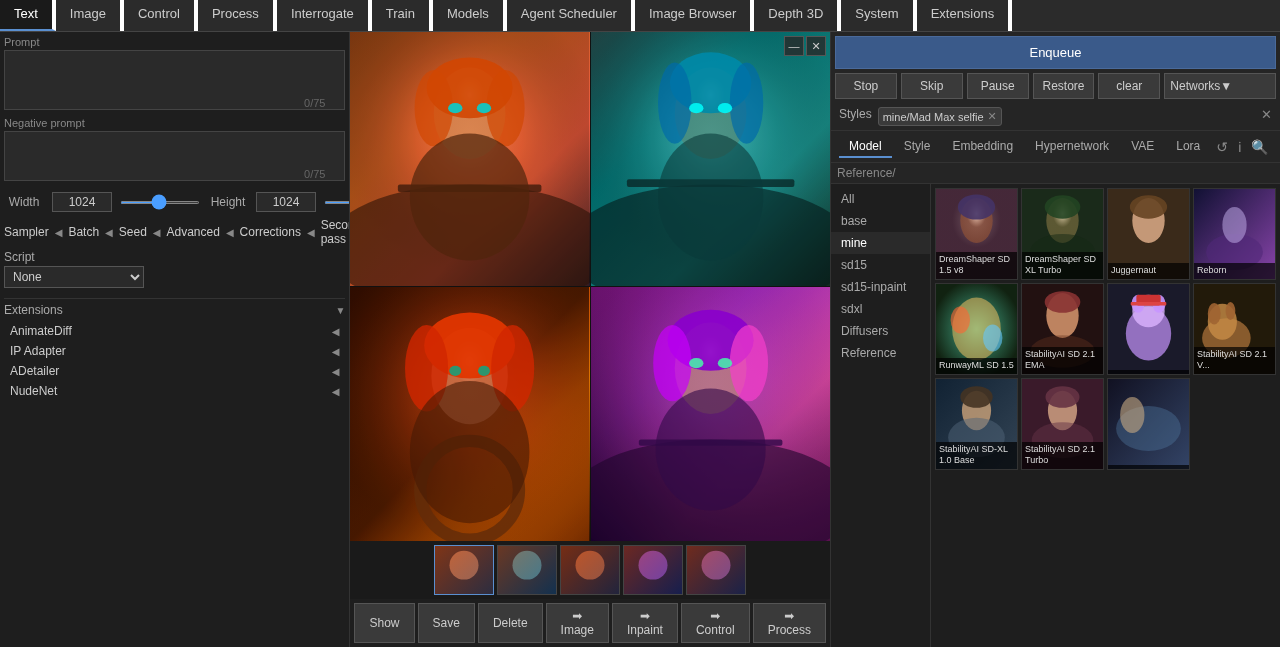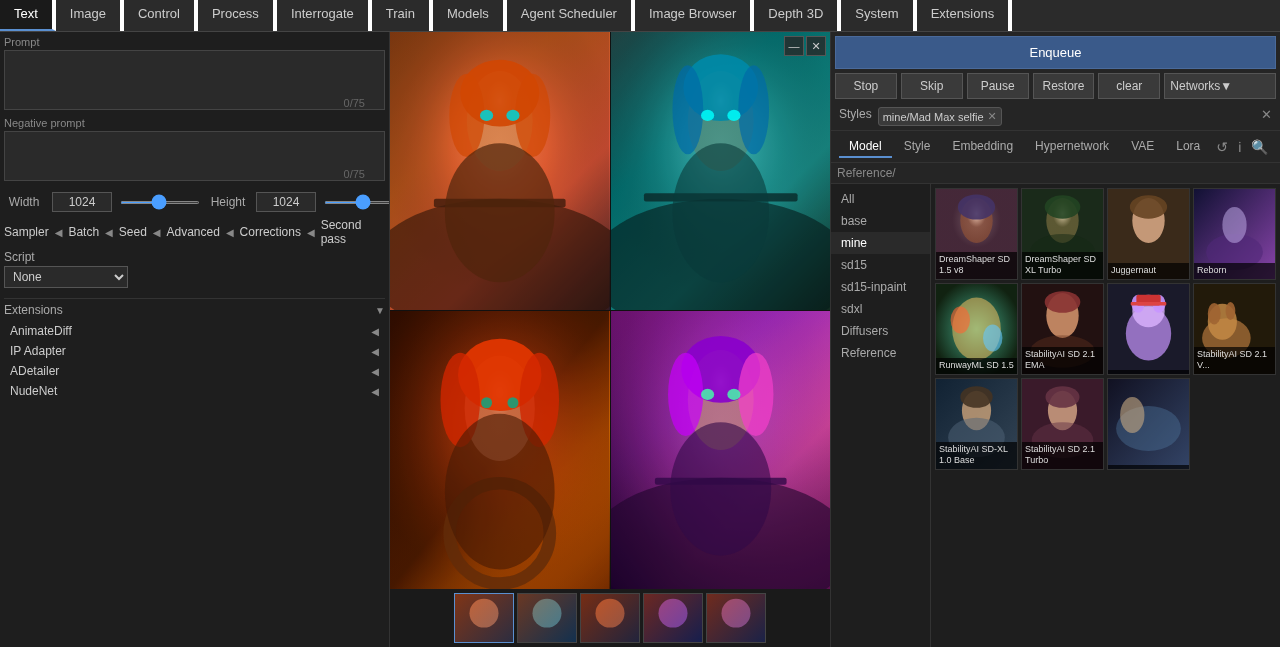--- a/index.html
+++ b/index.html
@@ -126,21 +126,21 @@
       color: #888;
       cursor: pointer;
       font-size: 10px;
     }
 
     .script-section {
       margin-bottom: 6px;
     }
     .script-label { font-size: 12px; color: #aaa; margin-bottom: 2px; }
     .script-select {
-      width: 124px;
+      width: 140px;
       background: #2a2a2a;
       border: 1px solid #555;
       color: #ccc;
       font-size: 12px;
       padding: 2px 4px;
     }
 
     .extensions-section {
       margin-bottom: 4px;
     }
@@ -731,20 +731,29 @@
         </svg>
       </div>
       <div class="thumbnail">
         <svg width="100%" height="100%" xmlns="http://www.w3.org/2000/svg">
           <rect width="100%" height="100%" fill="#100510"></rect>
           <ellipse cx="50%" cy="40%" rx="25%" ry="30%" fill="rgba(200,100,200,0.6)"></ellipse>
         </svg>
       </div>
     </div>
 
+    <div class="action-buttons">
+      <button class="action-btn">Show</button>
+      <button class="action-btn">Save</button>
+      <button class="action-btn">Delete</button>
+      <button class="action-btn">➡ Image</button>
+      <button class="action-btn">➡ Inpaint</button>
+      <button class="action-btn">➡ Control</button>
+      <button class="action-btn">➡ Process</button>
+    </div>
 
   </div>
 
   <div class="right-panel">
 
     <div class="right-top-buttons">
       <button class="enqueue-btn">Enqueue</button>
     </div>
 
     <div class="ctrl-btn-row">

